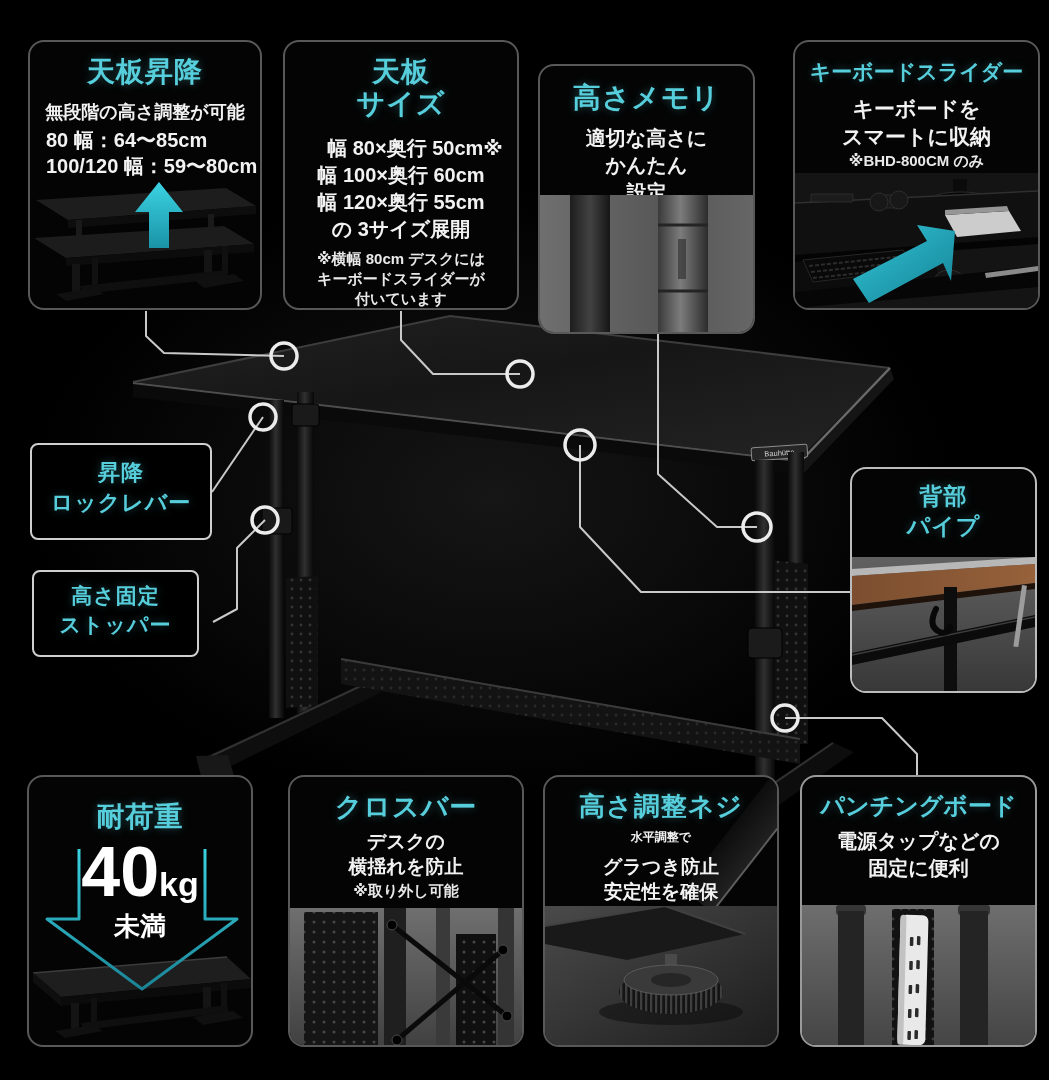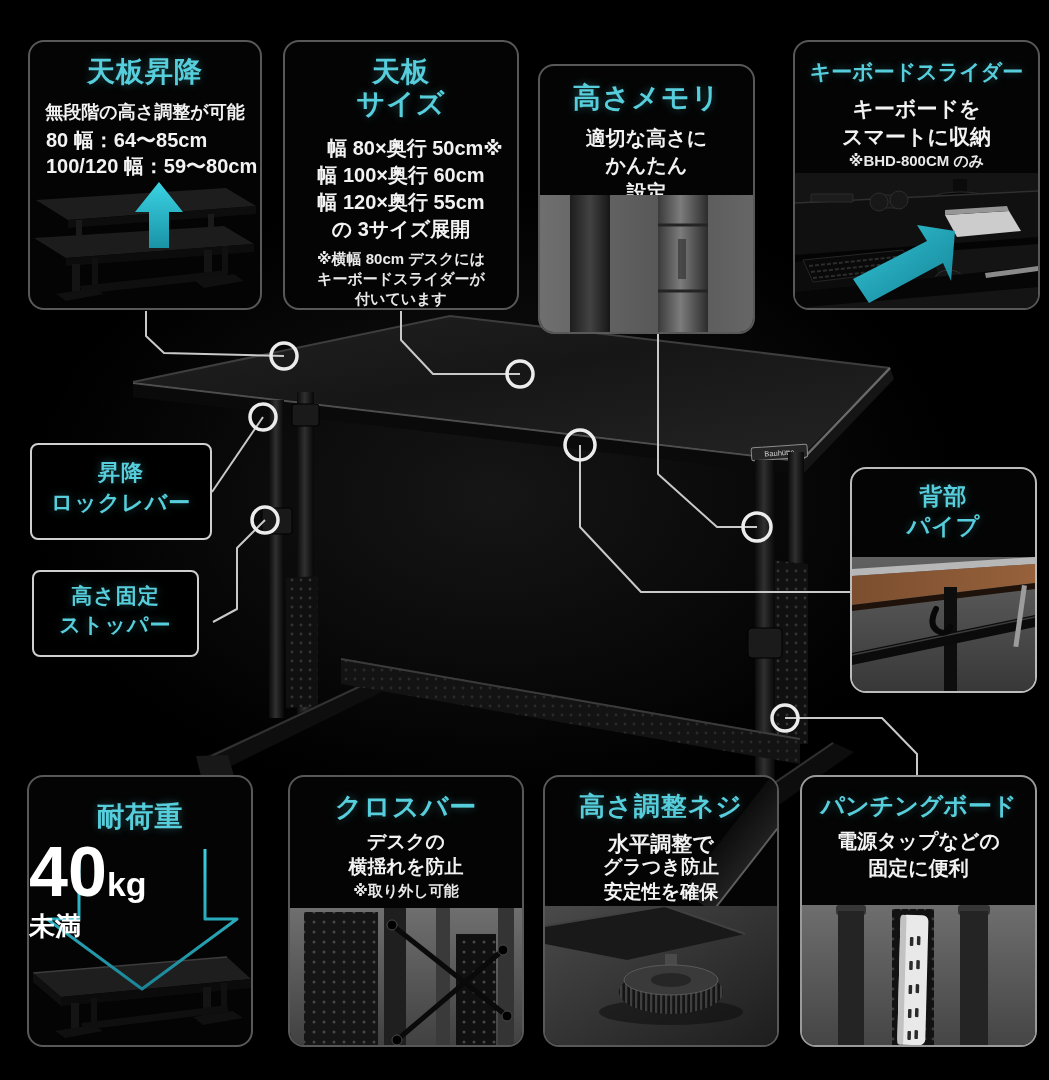--- a/index.html
+++ b/index.html
@@ -11,21 +11,21 @@
   .panel{position:absolute;box-sizing:border-box;background:#040404;border:2px solid #585858;
          border-radius:16px;overflow:hidden;z-index:3;}
   .panel.bright{border-color:#bcbcbc;}
   .callout{position:absolute;box-sizing:border-box;background:#000;border:2px solid #cfcfcf;
            border-radius:8px;z-index:3;}
   .ttl{position:absolute;left:0;right:0;text-align:center;font-weight:bold;color:#56cedb;
        letter-spacing:1px;text-shadow:0 0 9px rgba(86,206,219,.35);line-height:1.15;}
   .tx{position:absolute;left:0;right:0;text-align:center;font-weight:bold;color:#f2f2f2;line-height:1.4;}
   .nt{position:absolute;left:0;right:0;text-align:center;font-weight:bold;color:#e9e9e9;line-height:1.4;}
   .photo{position:absolute;left:0;bottom:0;display:block;}
-  .big40{position:absolute;left:0;right:0;color:#fff;font-weight:bold;z-index:2;}
+  .big40{position:absolute;left:0;right:0;text-align:center;color:#fff;font-weight:bold;z-index:2;}
 </style>
 </head>
 <body>
 
 <div class="stage">
   <div class="glow"></div>
 
   <svg class="scene" width="1049" height="1080" viewBox="0 0 1049 1080">
     <defs>
       <linearGradient id="dtop" x1="0" y1="0" x2="1" y2="1">
@@ -313,21 +313,21 @@
       <circle cx="213" cy="42" r="5" fill="#000" stroke="#4a4a4a"></circle>
       <circle cx="107" cy="132" r="5" fill="#000" stroke="#4a4a4a"></circle>
       <circle cx="217" cy="108" r="5" fill="#000" stroke="#4a4a4a"></circle>
     </svg>
   </div>
 
   <div class="panel" style="left:543px;top:775px;width:236px;height:272px;">
     <div style="position:absolute;top:-10px;right:14px;width:36px;height:150px;transform:rotate(38deg);
                 background:linear-gradient(90deg,#0d0d0d,#202020);border-right:2px solid #5e5e5e;"></div>
     <div class="ttl" style="top:15px;font-size:26px;">高さ調整ネジ</div>
-    <div class="tx" style="top:52px;font-size:21px;">水平調整で</div>
+    <div class="tx" style="top:52px;font-size:12px;">水平調整で</div>
     <div class="tx" style="top:77px;font-size:19px;">グラつき防止</div>
     <div class="tx" style="top:102px;font-size:19px;">安定性を確保</div>
     <svg class="photo" width="232" height="139" viewBox="0 0 232 139">
       <defs>
         <linearGradient id="scbg" x1="0" y1="0" x2="1" y2="1">
           <stop offset="0" stop-color="#4a4a4a"></stop>
             <stop offset="1" stop-color="#1d1d1d"></stop>
         </linearGradient>
         <pattern id="knurl" width="5" height="8" patternUnits="userSpaceOnUse">
           <rect width="2.4" height="8" fill="#3f3f3f"></rect>

